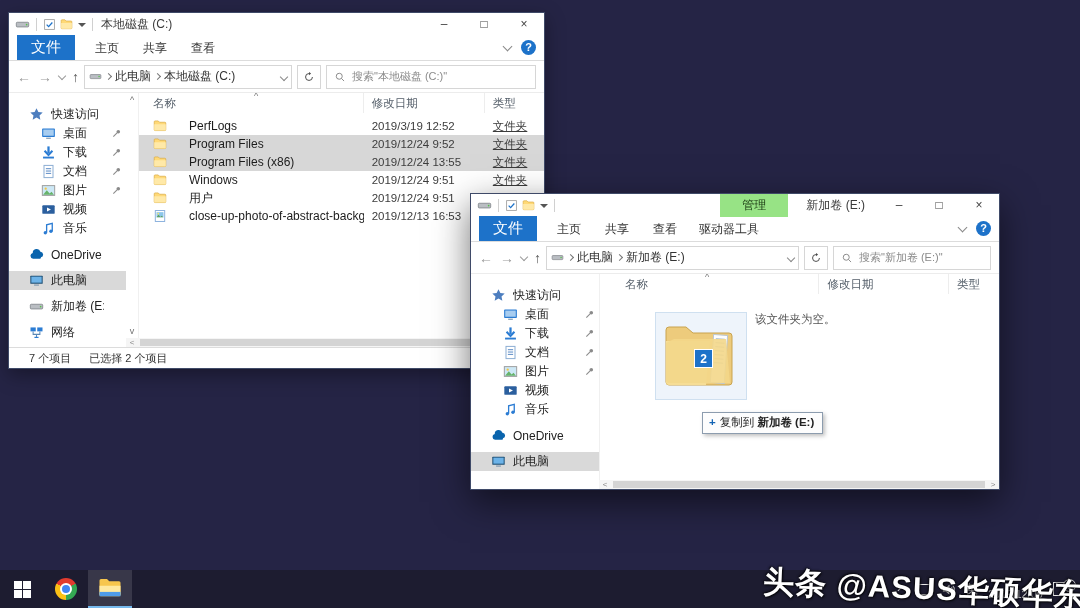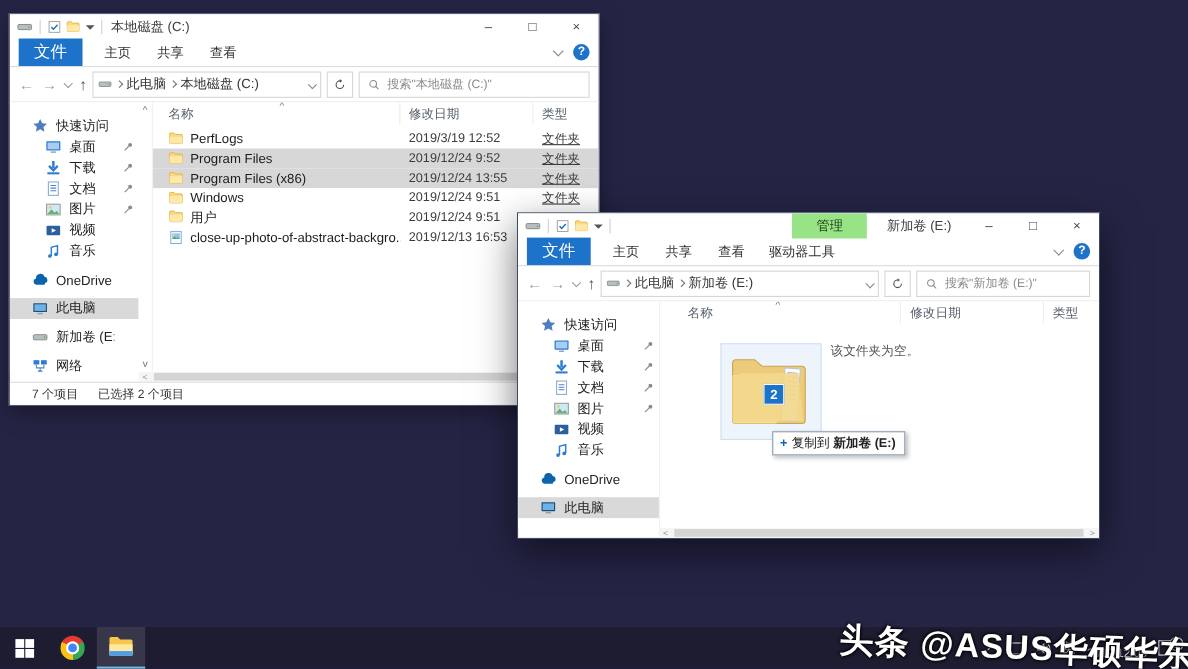--- a/index.html
+++ b/index.html
@@ -65,31 +65,31 @@
   #back-window  .col-name { width:228px; padding-left:14px; }
   #back-window  .col-date { width:123px; padding-left:8px; }
   #back-window  .col-type { width:60px;  padding-left:8px; border-right:none; }
   #front-window .col-name { width:220px; padding-left:25px; }
   #front-window .col-date { width:130px; padding-left:8px; }
   #front-window .col-type { width:50px;  padding-left:8px; border-right:none; }
 
   .rows { margin-top:4px; }
   .row { display:flex; height:18px; align-items:center; font-size:12px; color:#1c1c1c; }
   .row.selected { background:#d7d7d7; }
-  .row .c-name { width:228px; display:flex; align-items:flex-start; gap:6px; padding-left:14px; white-space:nowrap; overflow:hidden; }
+  .row .c-name { width:228px; display:flex; align-items:center; gap:22px; padding-left:14px; white-space:nowrap; overflow:hidden; }
   .row .c-date { width:123px; padding-left:8px; font-size:11.5px; color:#3c3c3c; white-space:nowrap; }
   .row .c-type { width:60px; padding-left:8px; font-size:11.5px; color:#3c3c3c; white-space:nowrap;text-decoration:underline; }
   .row svg { flex:none; }
 
   .empty-text { position:absolute; left:155px; top:38px; font-size:11.5px; color:#555; }
 
   
   .drag-wrap { position:absolute; left:55px; top:38px; width:92px; height:88px; background:#eef4fb; border:1px solid #cfe0f0; display:flex; align-items:center; justify-content:center; }
   .drag-badge { position:absolute; left:38px; top:36px; width:19px; height:19px; background:#1d72c9; color:#fff; font-size:12px; font-weight:bold; display:flex; align-items:center; justify-content:center; border:1px solid #fff; }
-  .drag-tip { position:absolute; left:102px; top:118px; background:#fdfdfd; border:1px solid #8c9cae; box-shadow:2px 2px 4px rgba(0,0,0,.25); font-size:11.5px; color:#222; padding:2px 8px 3px 6px; white-space:nowrap; }
+  .drag-tip { position:absolute; left:102px; top:138px; background:#fdfdfd; border:1px solid #8c9cae; box-shadow:2px 2px 4px rgba(0,0,0,.25); font-size:11.5px; color:#222; padding:2px 8px 3px 6px; white-space:nowrap; }
   .drag-tip .plus { color:#1464b4; font-weight:bold; margin-right:4px; }
   .drag-tip .target { font-weight:bold; }
 
   .hscroll { height:9px; flex:none; display:flex; align-items:center; background:#f5f5f5; font-size:8px; color:#888; }
   .hscroll .larr,.hscroll .rarr { width:12px; text-align:center; }
   .hscroll .thumb { flex:1; height:7px; background:#d4d4d4; margin:0 2px; }
   #back-window .hscroll { margin-left:117px; }
   #front-window .hscroll { margin-left:128px; }
 
   .statusbar { height:21px; flex:none; border-top:1px solid #dcdcdc; display:flex; align-items:center; font-size:11px; color:#333; padding:0 20px; gap:18px; background:#fff; }

